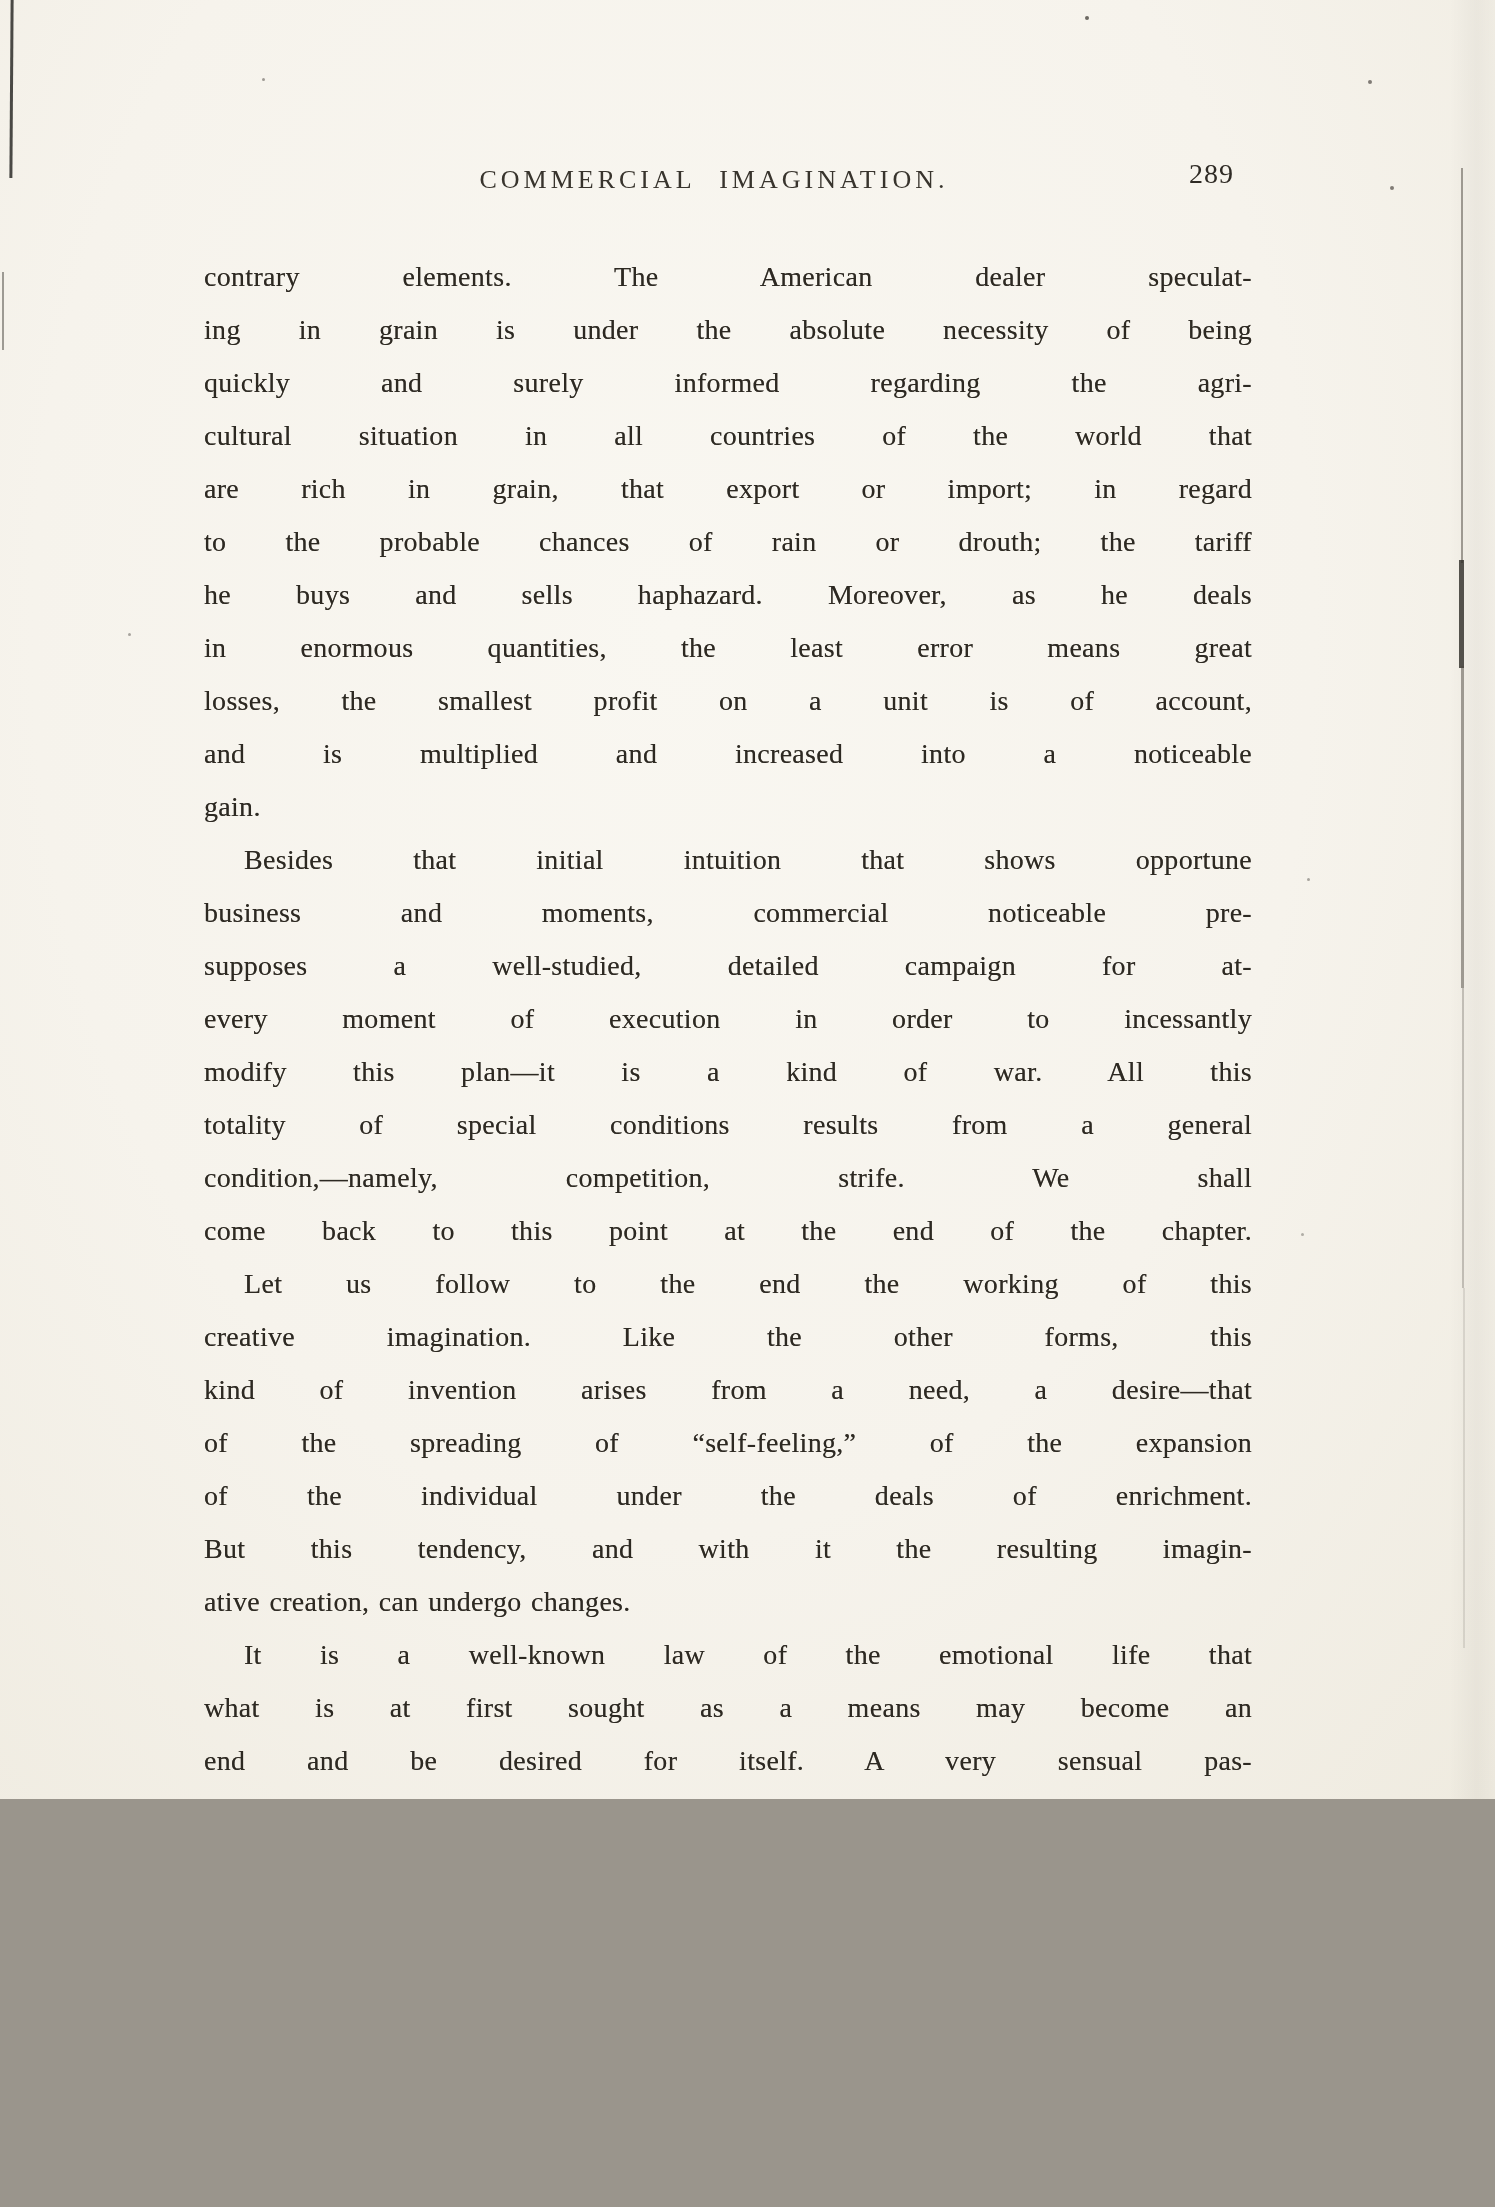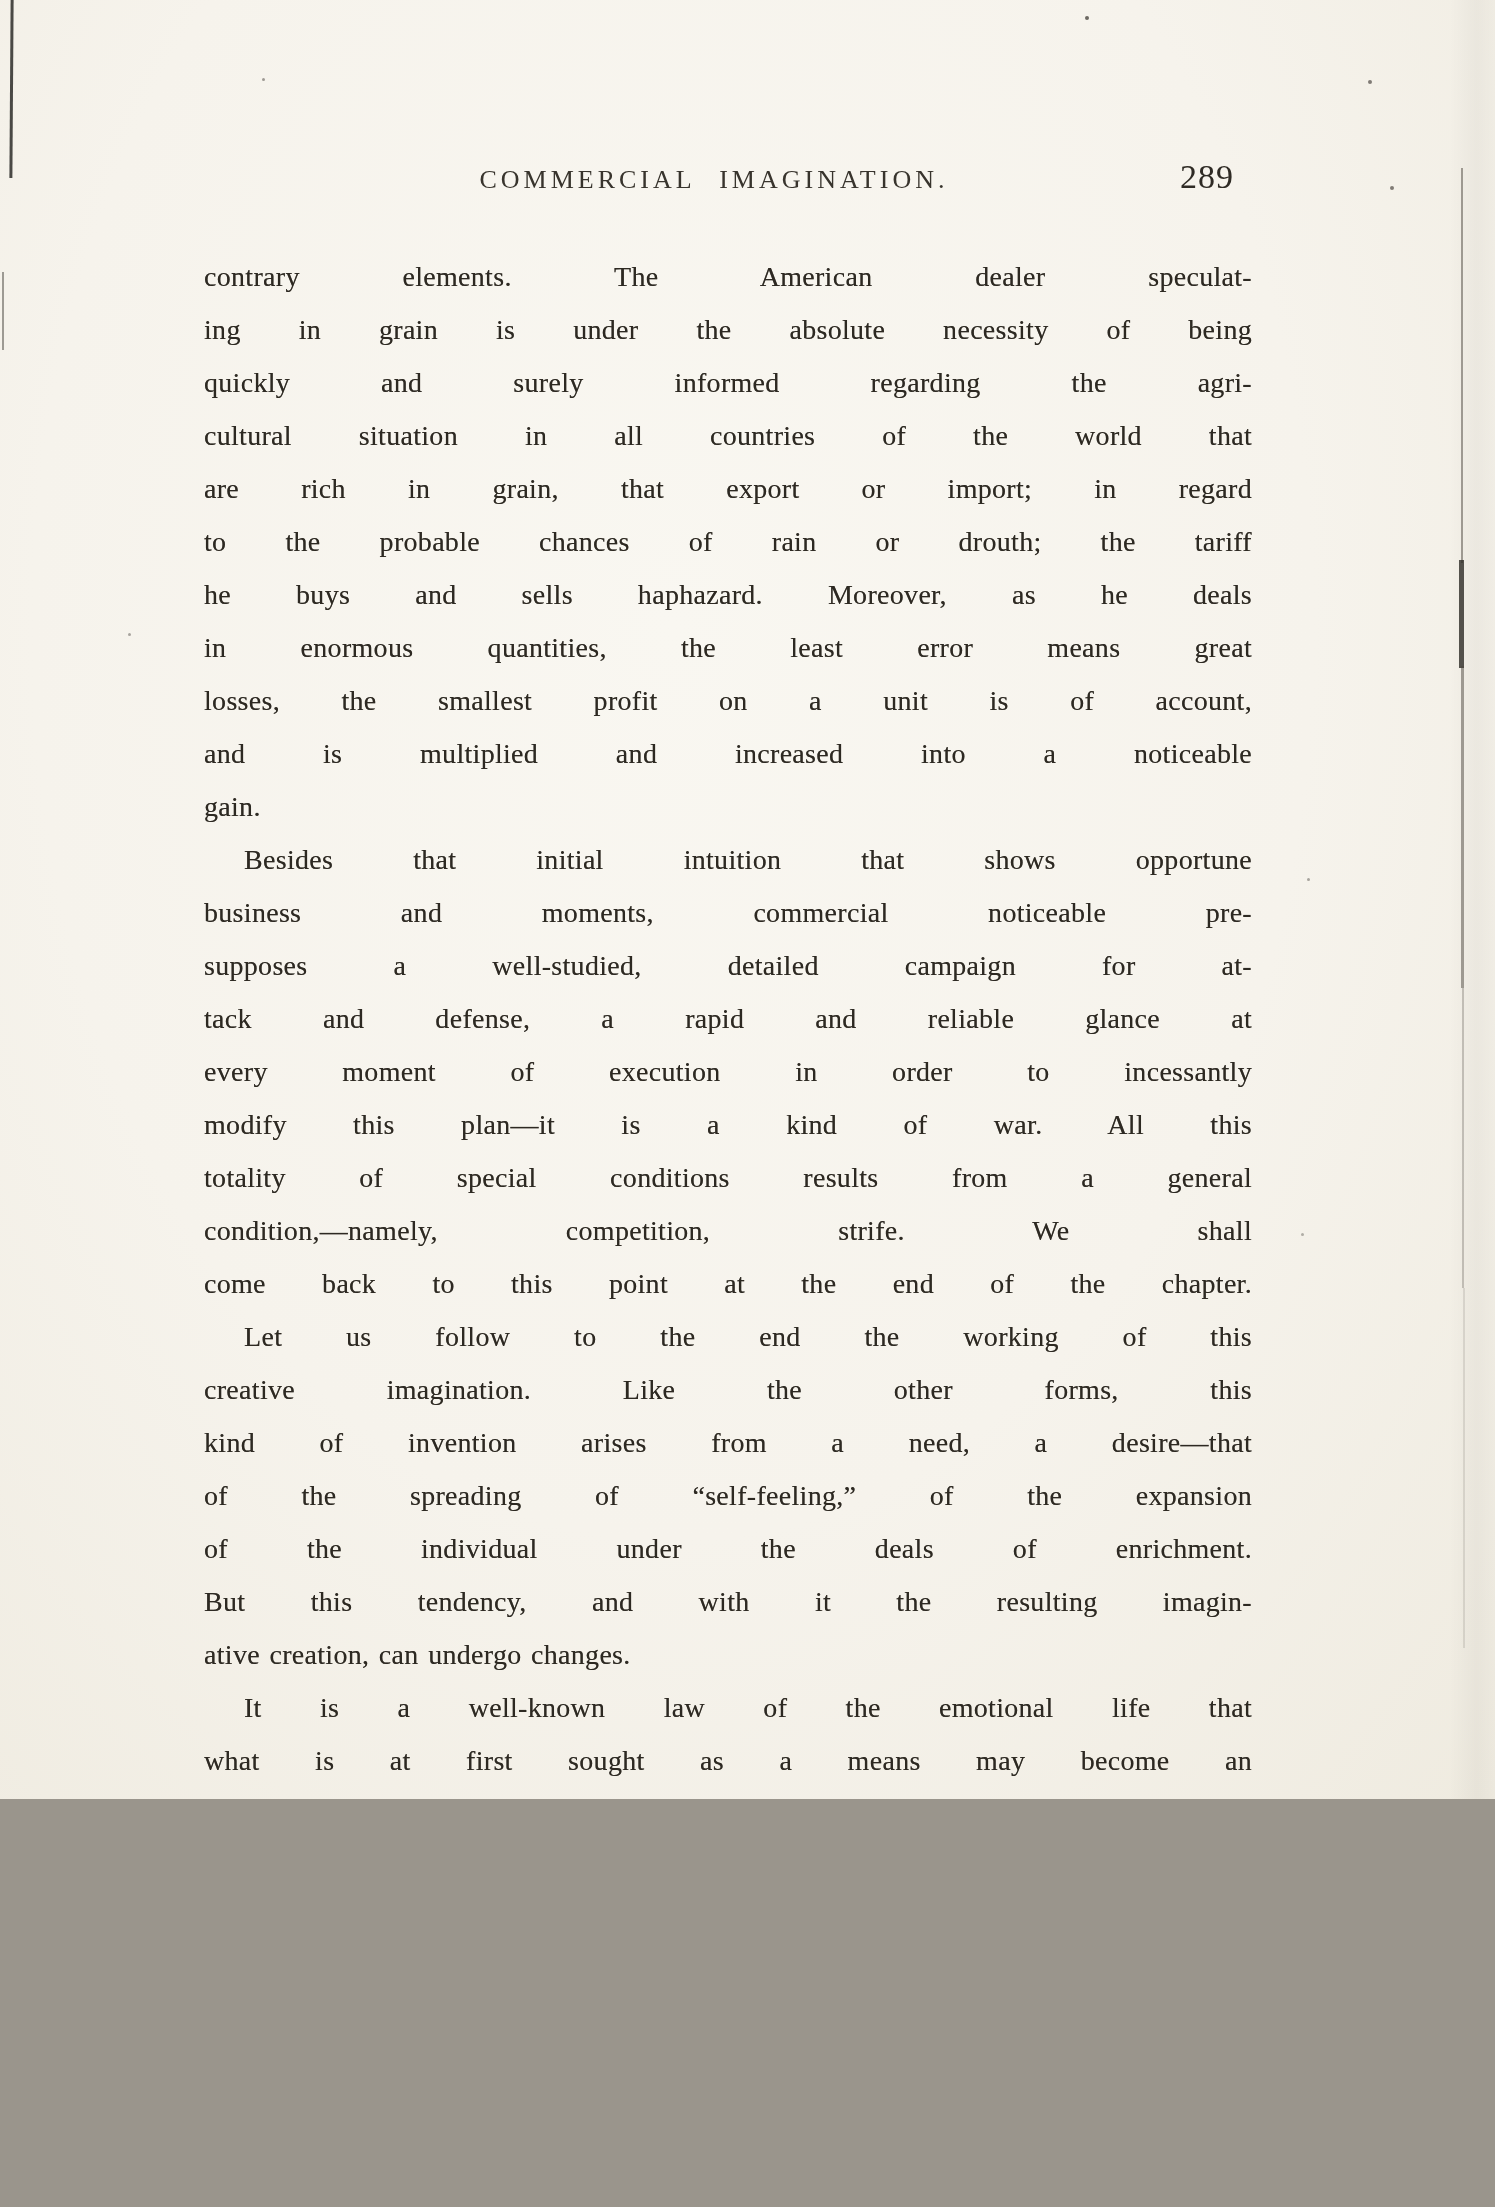--- a/index.html
+++ b/index.html
@@ -20,21 +20,21 @@
   .header {
     position: absolute; top: 158px; left: 204px; width: 1048px; height: 46px;
   }
   .running-title {
     position: absolute; left: 50%; top: 7px; transform: translateX(-53%);
     font-size: 26px; letter-spacing: 4px; word-spacing: 14px;
     color: #38342d; white-space: nowrap;
   }
   .page-number {
     position: absolute; right: 18px; top: 0;
-    font-size: 34px; color: #2f2b25; letter-spacing: 1px;
+    font-size: 28px; color: #2f2b25; letter-spacing: 1px;
   }
   .text-body {
     position: absolute; top: 250px; left: 204px; width: 1048px;
     font-size: 28px; line-height: 53px; letter-spacing: 0.3px; word-spacing: 0.08em;
     color: #2d2922;
     text-shadow: 0 0 0.5px rgba(45,41,34,0.55);
   }
   .line { text-align: justify; text-align-last: justify; -moz-text-align-last: justify; }
   .line.noforce { text-align-last: auto; -moz-text-align-last: auto; }
   .line.indent { text-indent: 40px; }
@@ -61,21 +61,20 @@
       <div class="line">are rich in grain, that export or import; in regard</div>
       <div class="line">to the probable chances of rain or drouth; the tariff</div>
       <div class="line">he buys and sells haphazard. Moreover, as he deals</div>
       <div class="line">in enormous quantities, the least error means great</div>
       <div class="line">losses, the smallest profit on a unit is of account,</div>
       <div class="line">and is multiplied and increased into a noticeable</div>
       <div class="line noforce">gain.</div>
       <div class="line indent">Besides that initial intuition that shows opportune</div>
       <div class="line">business and moments, commercial noticeable pre-</div>
       <div class="line">supposes a well-studied, detailed campaign for at-</div>
-      <div class="line">tack and defense, a rapid and reliable glance at</div>
       <div class="line">every moment of execution in order to incessantly</div>
       <div class="line">modify this plan—it is a kind of war. All this</div>
       <div class="line">totality of special conditions results from a general</div>
       <div class="line">condition,—namely, competition, strife. We shall</div>
       <div class="line">come back to this point at the end of the chapter.</div>
       <div class="line indent">Let us follow to the end the working of this</div>
       <div class="line">creative imagination. Like the other forms, this</div>
       <div class="line">kind of invention arises from a need, a desire—that</div>
       <div class="line">of the spreading of “self-feeling,” of the expansion</div>
       <div class="line">of the individual under the deals of enrichment.</div>

